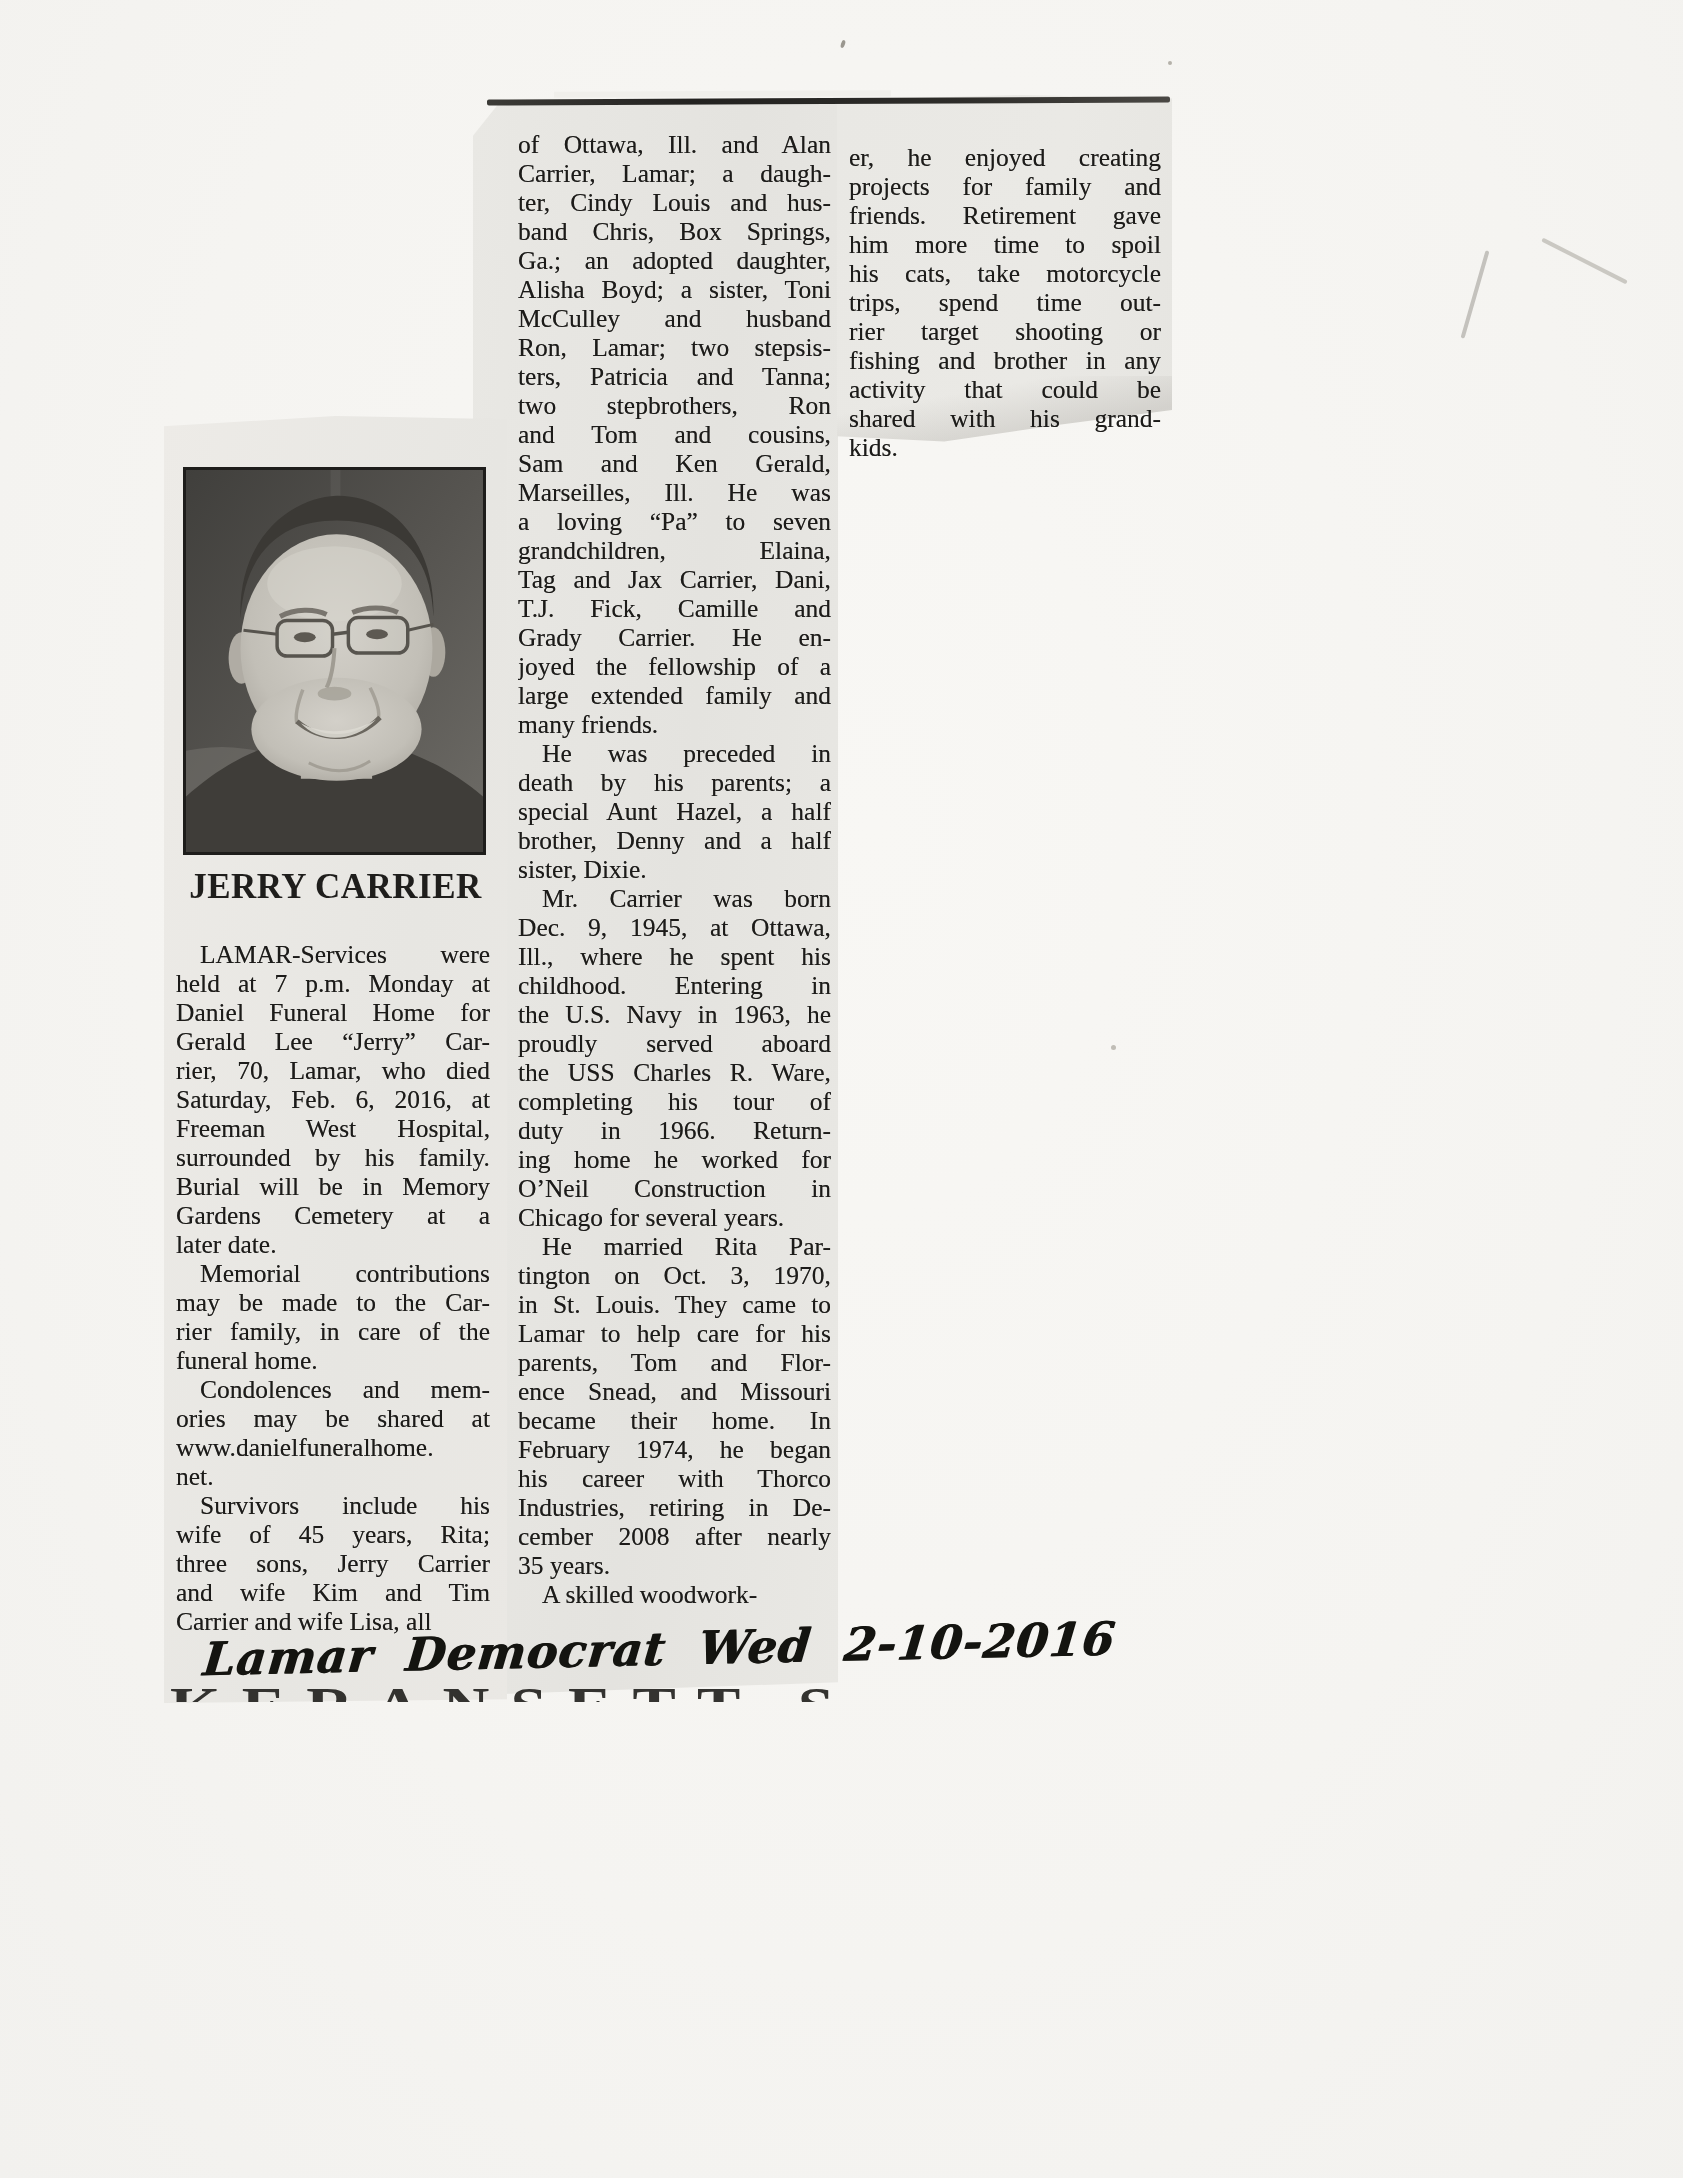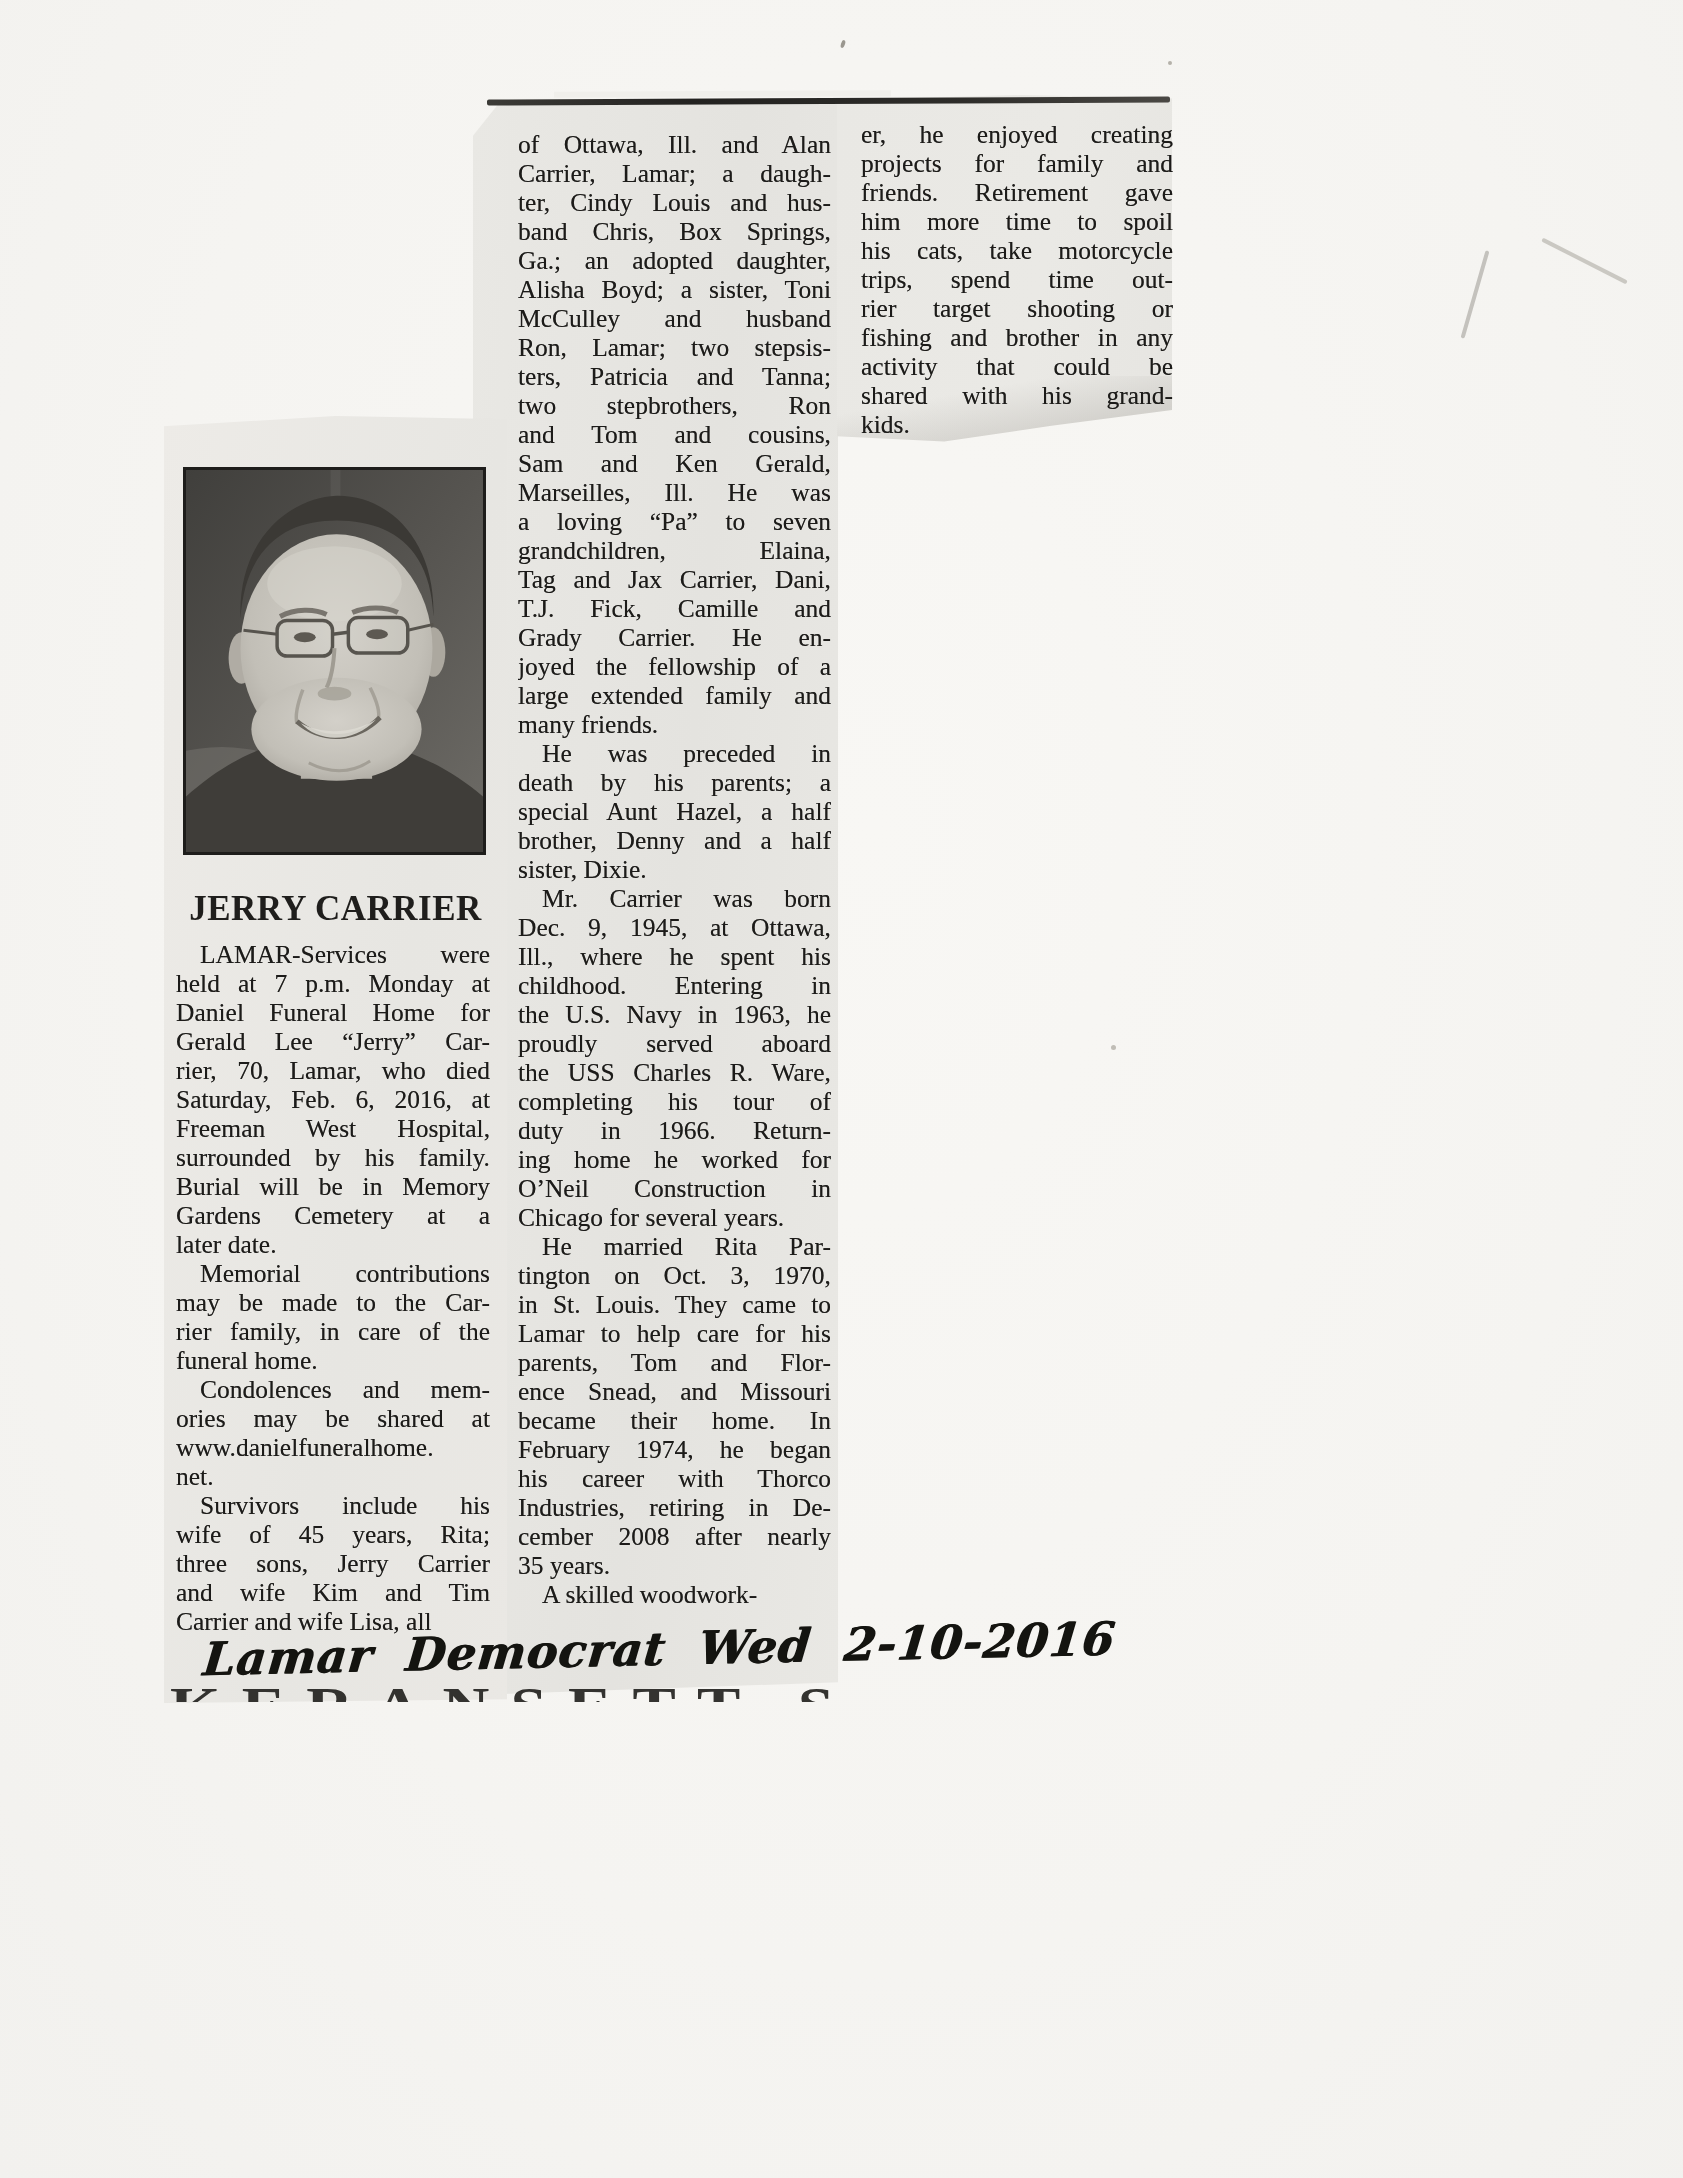--- a/index.html
+++ b/index.html
@@ -40,27 +40,27 @@
   .top-sliver {
     position:absolute; left:554px; top:91px; width:337px; height:6px; z-index:2;
     background:#f0efeb; transform:rotate(-0.25deg);
   }
   .photo-frame {
     position:absolute; left:183px; top:467px; width:303px; height:388px; z-index:4;
     border:3px solid #1e1d1b; box-sizing:border-box; background:#4a4947;
   }
   .headline {
     position:absolute; left:168px; top:867px; width:335px; z-index:4;
-    text-align:center; font-weight:700; font-size:35px; letter-spacing:0.5px; color:#1f1e1c;margin-top:22px;
+    text-align:center; font-weight:700; font-size:35px; letter-spacing:0.5px; color:#1f1e1c;
   }
   .col { position:absolute; z-index:5; font-size:25.5px; line-height:29px; color:#1c1b19;
          text-shadow:0 0 0.5px rgba(28,27,25,.55); }
   .col-left   { left:176px; top:940px;  width:314px; }
   .col-middle { left:518px; top:130px;  width:313px; }
-  .col-right  { left:849px; top:120px;  width:312px;margin-left:12px; }
+  .col-right  { left:849px; top:143px;  width:312px; }
   .line { text-align:justify; text-align-last:justify; height:29px; overflow:hidden; }
   .line.last { text-align-last:auto; }
   .line.indent { text-indent:24px; }
   .handwriting {
     position:absolute; left:203px; top:1622px; z-index:6; white-space:nowrap;
     font-family:"DejaVu Serif",serif; font-style:italic; font-weight:700;
     font-size:46px; letter-spacing:1px; word-spacing:16px; color:#141410;
     transform:rotate(-1.3deg) skewX(-7deg); text-shadow:1px 0 0 #141410;
   }
   .cutoff-wrap {

